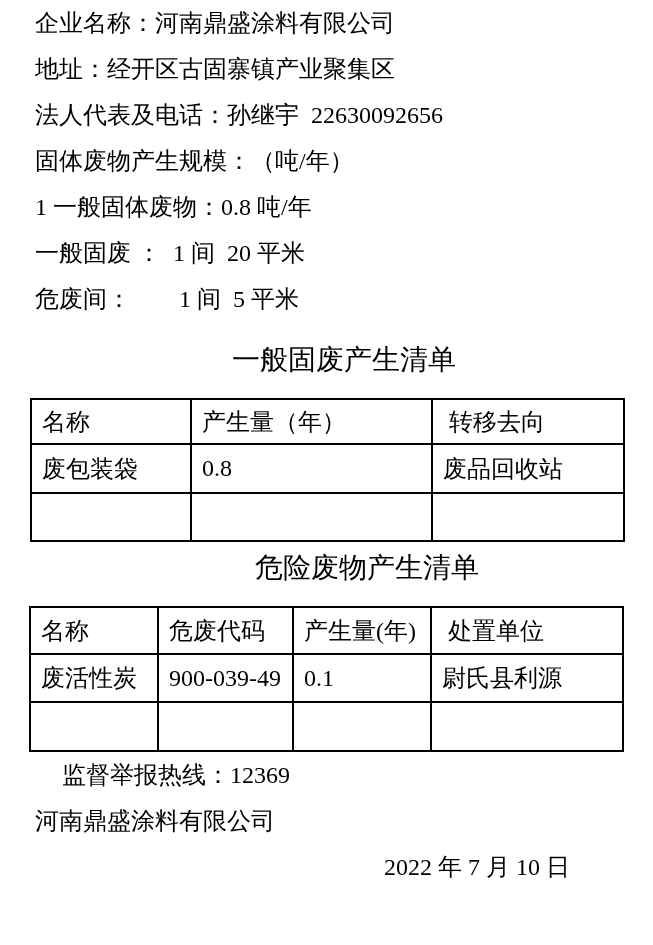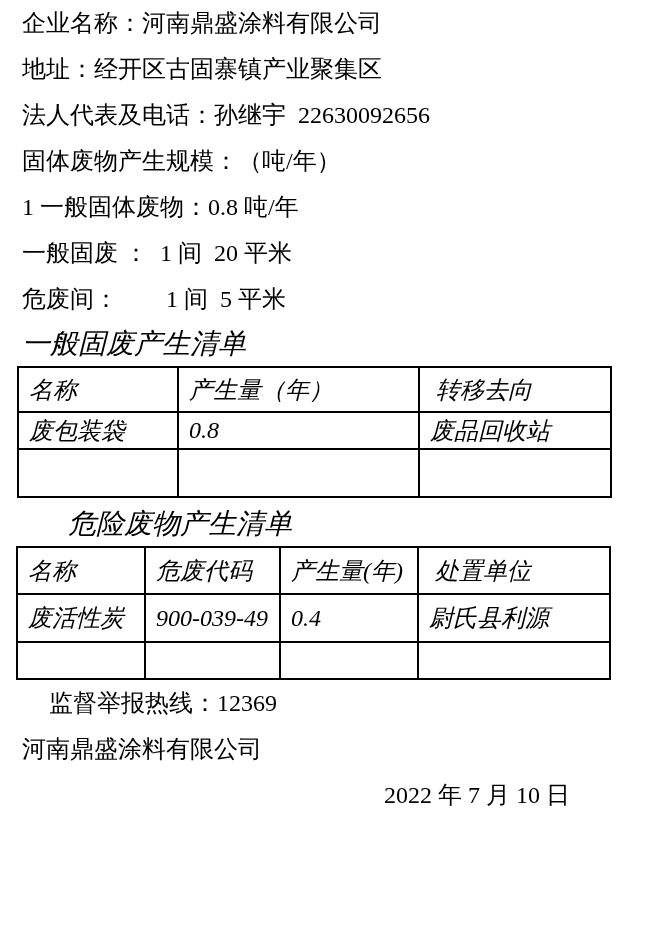--- a/index.html
+++ b/index.html
@@ -5,59 +5,58 @@
   * { box-sizing: border-box; }
   html, body { margin: 0; padding: 0; background: #fff; }
   .page {
     position: relative;
     width: 653px;
     height: 945px;
     background: #ffffff;
     color: #000000;
     font-family: "Liberation Serif", "DejaVu Serif", serif;
     font-size: 24px;
-    padding-left: 22px;
+    padding-left: 35px;
     overflow: hidden;
   }
   .line {
     margin: 0;
     height: 46px;
     line-height: 46px;
     white-space: pre-wrap;
     font-size: 24px;
   }
   .caption {
-    margin: 0;
+    margin: 16px;
     height: 44px;
     line-height: 44px;
     font-size: 28px;
+    text-align: center;
     white-space: pre-wrap;
-    font-style: italic;
   }
   .caption2 { text-indent: 46px; margin-top: 4px; }
   table.tbl {
     border-collapse: collapse;
     table-layout: fixed;
     width: 593px;
-    font-style: italic;
   }
   table.t1 { margin-left: -5px; }
   table.t2 { margin-left: -6px; }
   .tbl td {
     border: 2px solid #000000;
     vertical-align: middle;
     padding: 0 4px 0 10px;
     white-space: pre-wrap;
     overflow: hidden;
     font-size: 24px;
   }
   tr.r45 { height: 45px; }
   tr.r47 { height: 47px; }
   tr.r48 { height: 48px; }
-  tr.r49 { height: 37px; }
+  tr.r49 { height: 49px; }
   .hotline { margin-left: 27px; }
   .sig-company { text-align: left; padding-right: 45px; }
   .sig-date { text-align: right; padding-right: 83px; }
 </style>
 </head>
 <body>
 
 <div class="page">
 
   <p class="line">企业名称：河南鼎盛涂料有限公司</p>
@@ -107,21 +106,21 @@
     <tbody>
       <tr class="r47">
         <td>名称</td>
         <td>危废代码</td>
         <td>产生量(年)</td>
         <td> 处置单位</td>
       </tr>
       <tr class="r48">
         <td>废活性炭</td>
         <td>900-039-49</td>
-        <td>0.4</td>
+        <td>0.1</td>
         <td>尉氏县利源</td>
       </tr>
       <tr class="r49">
         <td></td>
         <td></td>
         <td></td>
         <td></td>
       </tr>
     </tbody>
   </table>

